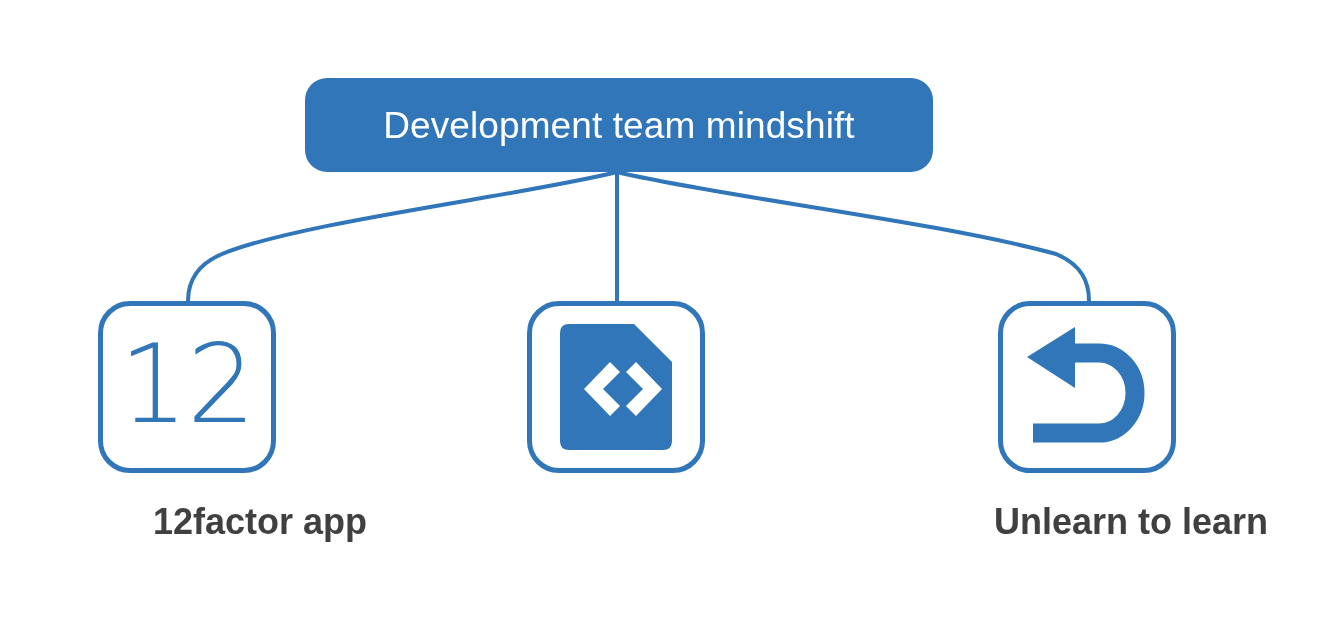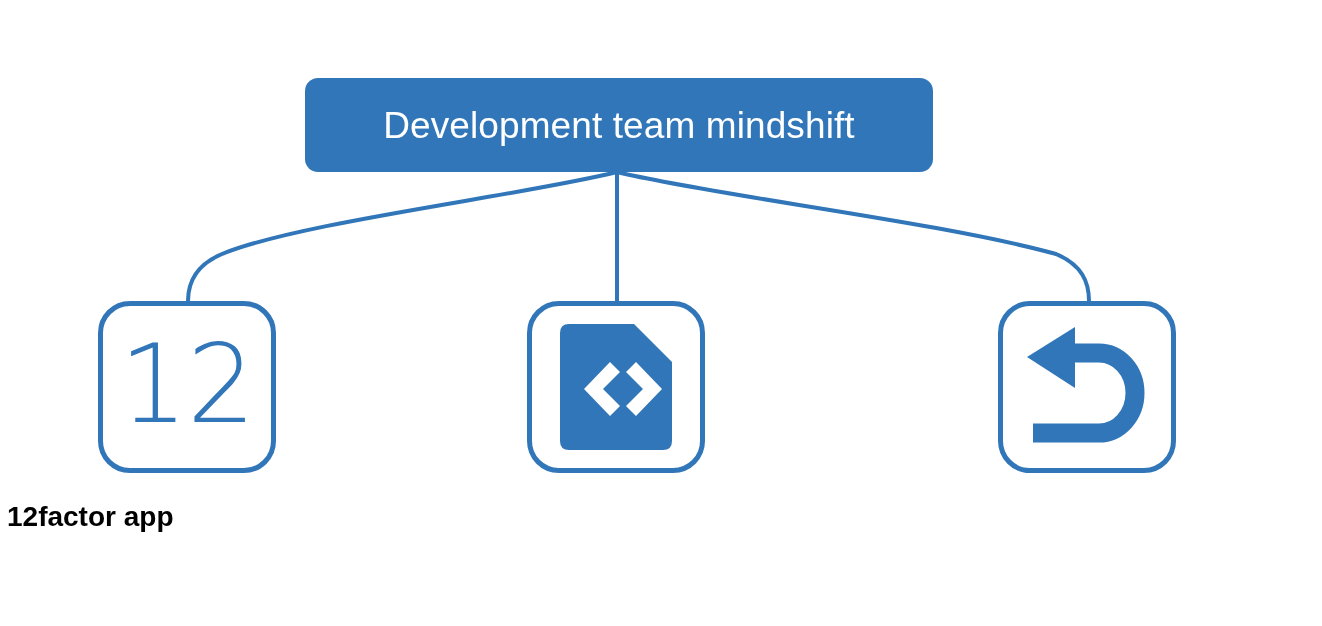--- a/index.html
+++ b/index.html
@@ -30,21 +30,21 @@
   }
 
   
   .root-node {
     position: absolute;
     left: 305px;
     top: 78px;
     width: 628px;
     height: 94px;
     background: #3176b8;
-    border-radius: 13px;
+    border-radius: 22px;
     display: flex;
     align-items: center;
     justify-content: center;
     box-sizing: border-box;
   }
   .root-label {
     color: #ffffff;
     font-size: 37px;
     font-weight: 400;
     letter-spacing: 0.1px;
@@ -84,23 +84,23 @@
     letter-spacing: -1px;
     font-family: "DejaVu Sans", "Liberation Sans", sans-serif;
     position: relative;
     top: -2px;
   }
 
   .leaf-caption {
     position: absolute;
     top: 500px;
     width: 360px;
-    text-align: left;
-    color: #000000;
-    font-size: 28px;
+    text-align: right;
+    color: #404040;
+    font-size: 36px;
     font-weight: 700;
     line-height: 1.2;
     white-space: nowrap;
   }
 
   
   .leaf-1 { left: 98px; }
   .leaf-2 { left: 527px; }
   .leaf-3 { left: 998px; }
 
@@ -154,14 +154,15 @@
 
           <path fill="none" stroke="#3176b8" stroke-width="19" d="M 42 26 H 74 A 36 40 0 0 1 74 106 H 8"></path>
 
           <path fill="#3176b8" d="M 50 0 L 50 61 L 2 30 Z"></path>
         </svg>
       </div>
     </div>
   </div>
 
   <div class="leaf-caption cap-1">12factor app</div>
+  <div class="leaf-caption cap-3">Unlearn to learn</div>
 
 </div>
 
 </body></html>

